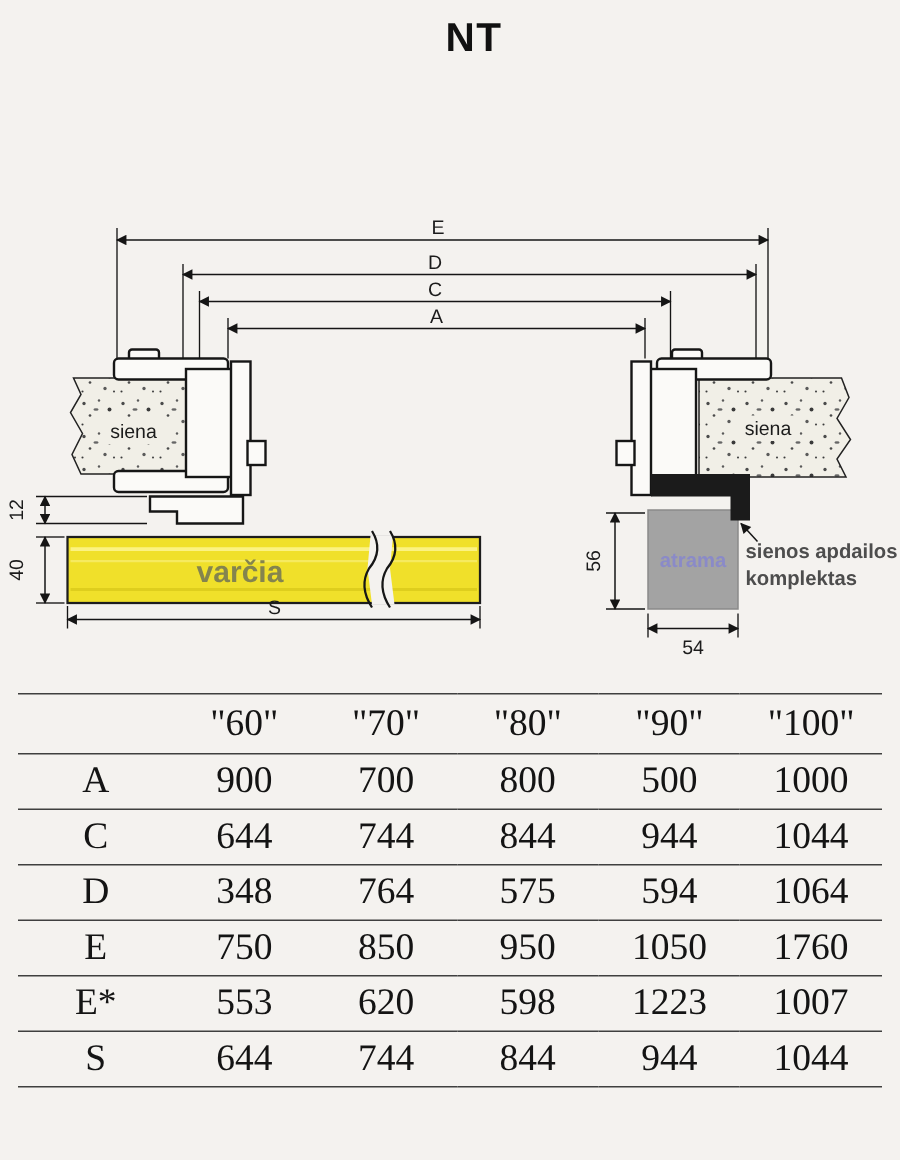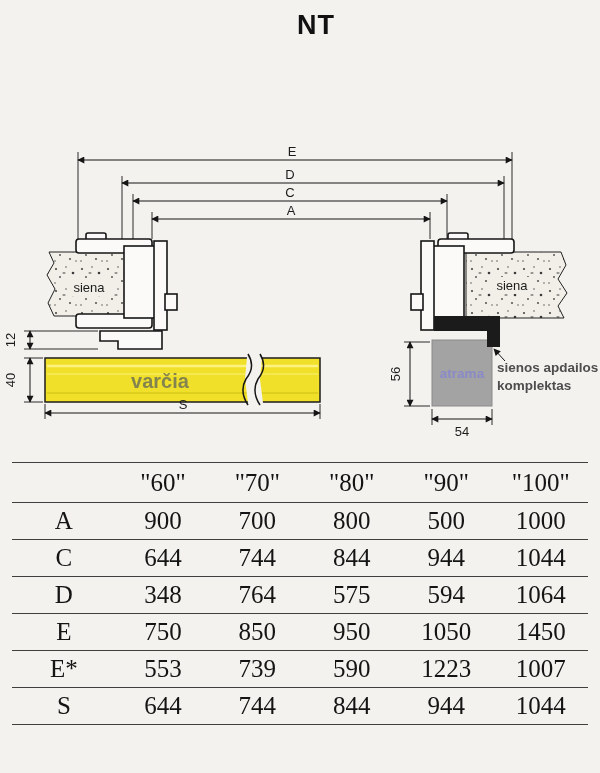--- a/index.html
+++ b/index.html
@@ -167,27 +167,27 @@
           <td>575</td>
           <td>594</td>
           <td>1064</td>
         </tr>
         <tr>
           <th>E</th>
           <td>750</td>
           <td>850</td>
           <td>950</td>
           <td>1050</td>
-          <td>1450</td>
+          <td>1760</td>
         </tr>
         <tr>
           <th>E*</th>
           <td>553</td>
-          <td>739</td>
-          <td>590</td>
+          <td>620</td>
+          <td>598</td>
           <td>1223</td>
           <td>1007</td>
         </tr>
         <tr>
           <th>S</th>
           <td>644</td>
           <td>744</td>
           <td>844</td>
           <td>944</td>
           <td>1044</td>

